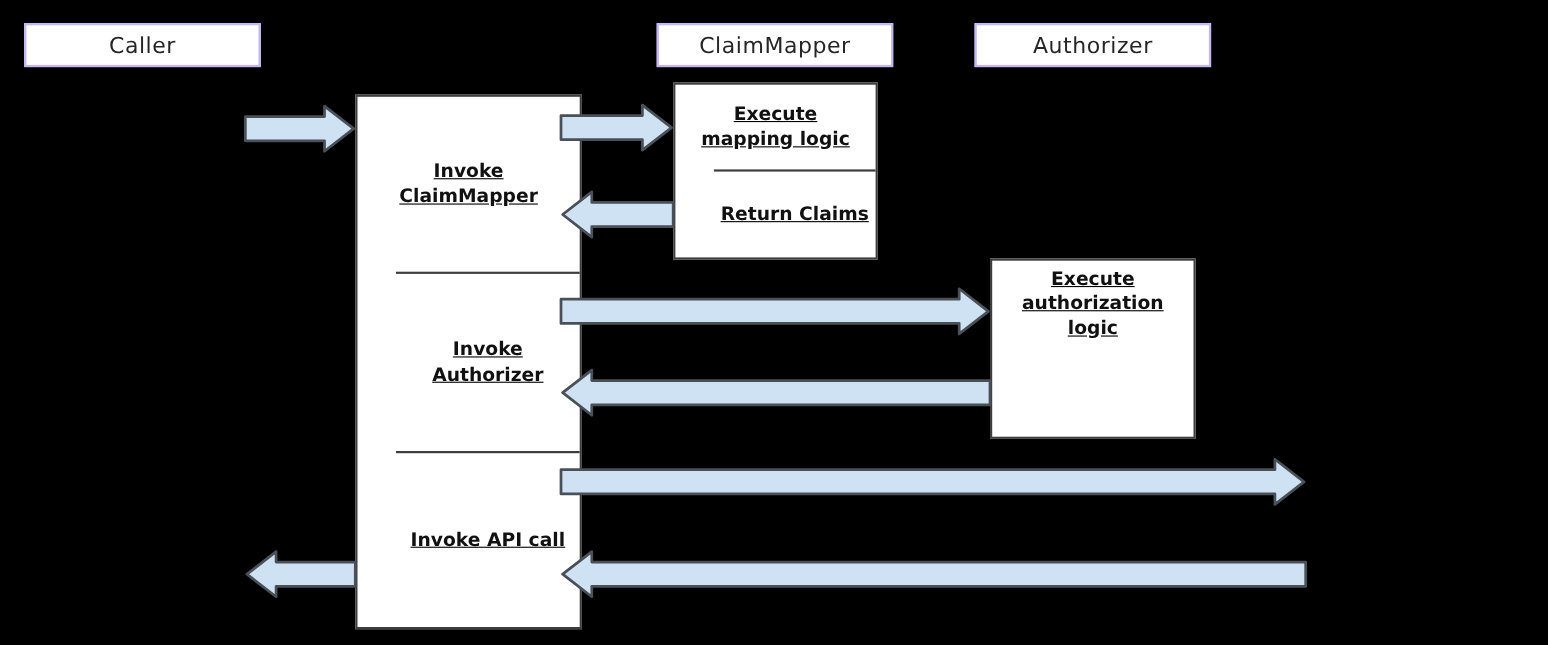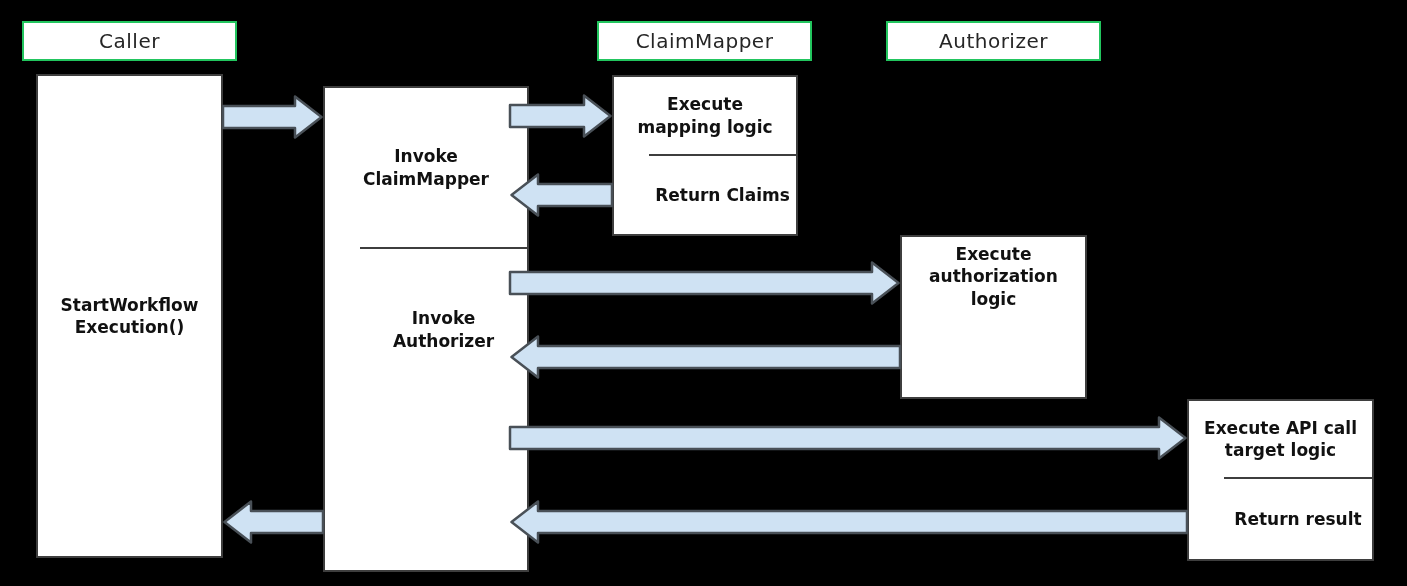--- a/index.html
+++ b/index.html
@@ -11,39 +11,39 @@
     width:1407px; height:586px;
     background:#000;
     overflow:hidden;
   }
 
   
   .lane-header {
     position:absolute;
     top:21px; height:40px; width:215px;
     background:#fff;
-    border:2px solid #22c55e;
+    border:2px solid #c4b5fd;
     display:flex; align-items:center; justify-content:center;
     font-size:20px; font-weight:400;
     letter-spacing:0.5px;
     color:#262626;
   }
 
   
   .node, .stack {
     position:absolute;
     background:#fff;
     border:2px solid #3e3e3e;
   }
   .node {
     display:flex; align-items:center; justify-content:center;
   }
   .stack { display:flex; flex-direction:column; }
   .cell {
-    display:flex; align-items:center; justify-content:center;
+    display:flex; align-items:center; justify-content:center;text-decoration:underline;
   }
   .cell + .cell { border-top:2px solid #3e3e3e;margin-left:35px; }
 
   .node-label {
     white-space:pre-line;
     text-align:center;
     font-size:17px; font-weight:700;
     line-height:1.3;
     color:#111;
   }
@@ -58,33 +58,32 @@
   <div class="lane-header" style="left:22px">
       <span>Caller</span>
     </div>
   <div class="lane-header" style="left:597px">
       <span>ClaimMapper</span>
     </div>
   <div class="lane-header" style="left:886px">
       <span>Authorizer</span>
     </div>
 
-  <div class="node" style="left:36px; top:74px; width:187px; height:484px">
-    <span class="node-label">StartWorkflow
-Execution()</span>
-  </div>
 
   <div class="stack" style="left:323px; top:86px; width:206px; height:486px">
     <div class="cell" style="flex:0 0 159px">
       <span class="node-label">Invoke
 ClaimMapper</span>
     </div>
     <div class="cell" style="flex:0 0 163px">
       <span class="node-label">Invoke
 Authorizer</span>
+    </div>
+    <div class="cell" style="flex:1">
+      <span class="node-label">Invoke API call</span>
     </div>
   </div>
 
   <div class="stack" style="left:612px; top:75px; width:186px; height:161px">
     <div class="cell" style="flex:0 0 77px">
       <span class="node-label">Execute
 mapping logic</span>
     </div>
     <div class="cell" style="flex:1">
       <span class="node-label">Return Claims</span>
@@ -92,29 +91,20 @@
   </div>
 
   <div class="stack" style="left:900px; top:235px; width:187px; height:164px">
     <div class="cell" style="flex:0 0 79px">
       <span class="node-label">Execute
 authorization
 logic</span>
     </div>
   </div>
 
-  <div class="stack" style="left:1187px; top:399px; width:187px; height:162px">
-    <div class="cell" style="flex:0 0 76px">
-      <span class="node-label">Execute API call
-target logic</span>
-    </div>
-    <div class="cell" style="flex:1">
-      <span class="node-label">Return result</span>
-    </div>
-  </div>
 
   <div id="arrow-layer">
       <svg class="arrow-svg" width="100" height="44" aria-label="Caller to Frontend" style="left: 223px; top: 95px;">
         <polygon points="0,11 72,11 72,1.5 98.5,22 72,42.5 72,33 0,33" fill="#cfe2f3" stroke="#495057" stroke-width="2.5" stroke-linejoin="round"></polygon>
       </svg>
       <svg class="arrow-svg" width="102" height="44" aria-label="Frontend to ClaimMapper" style="left: 510px; top: 94px;">
         <polygon points="0,11 74,11 74,1.5 100.5,22 74,42.5 74,33 0,33" fill="#cfe2f3" stroke="#495057" stroke-width="2.5" stroke-linejoin="round"></polygon>
       </svg>
       <svg class="arrow-svg" width="102" height="44" aria-label="ClaimMapper to Frontend" style="left: 510px; top: 173px;">
         <polygon points="102,11 28,11 28,1.5 1.5,22 28,42.5 28,33 102,33" fill="#cfe2f3" stroke="#495057" stroke-width="2.5" stroke-linejoin="round"></polygon>

